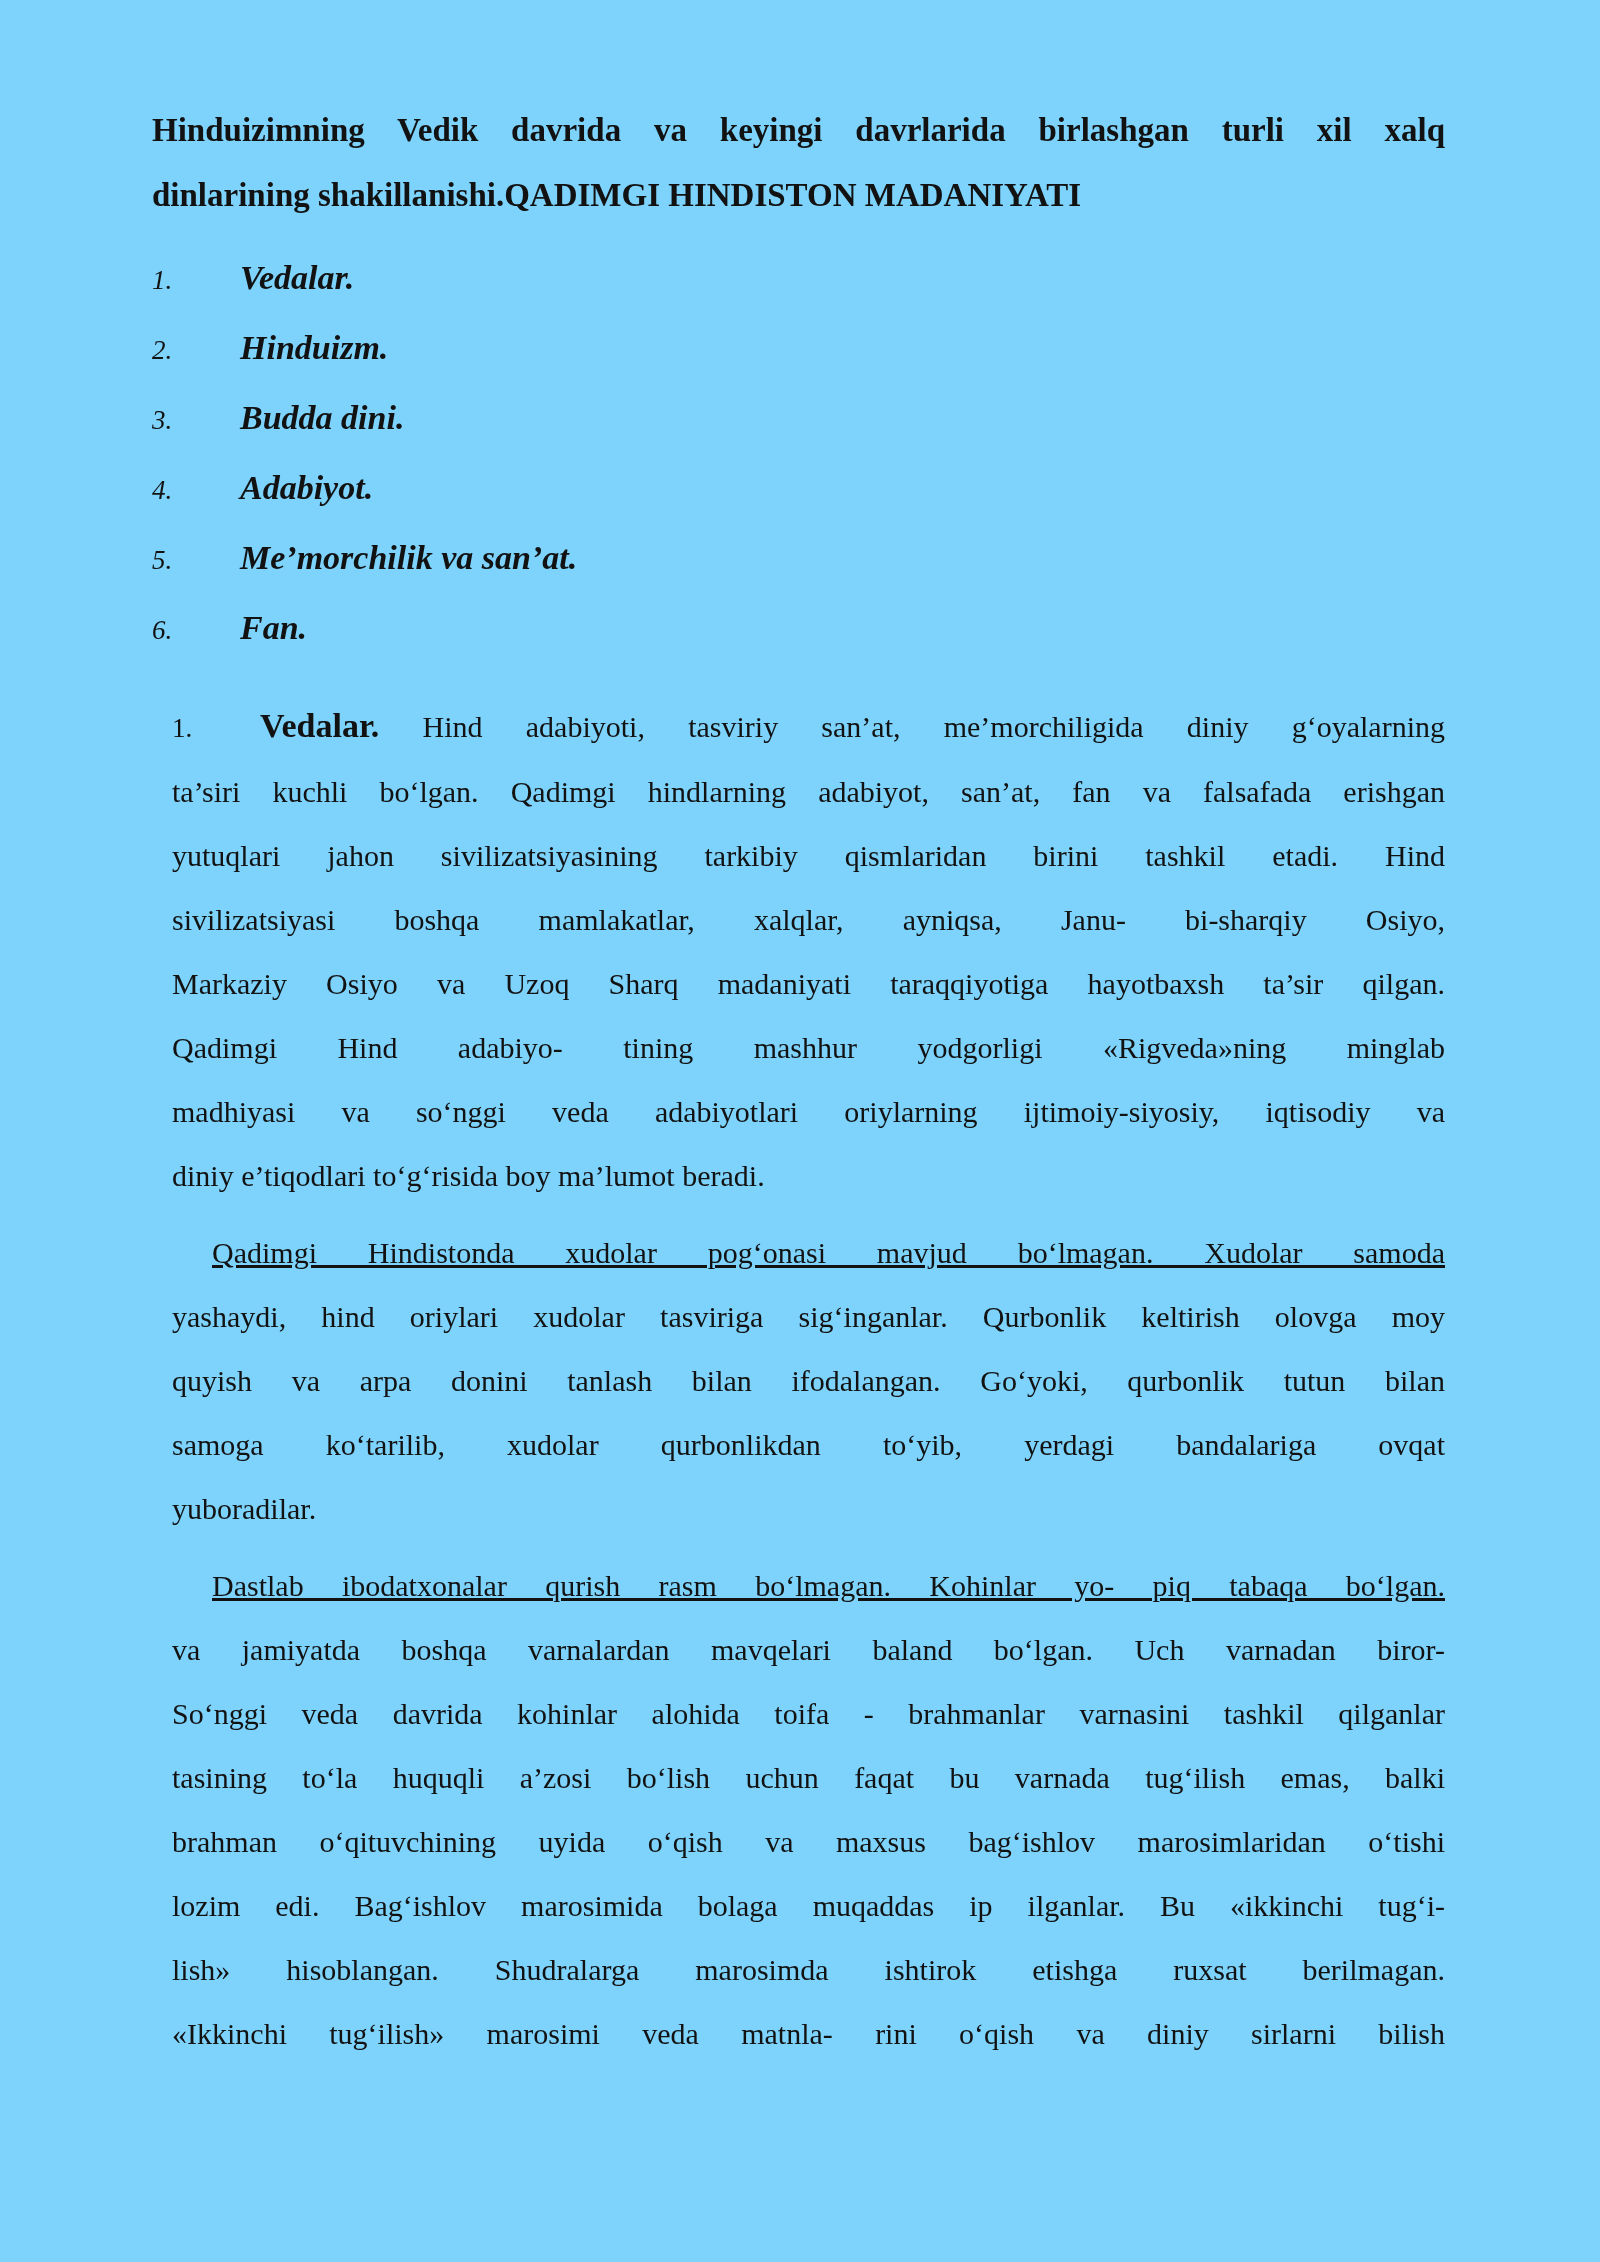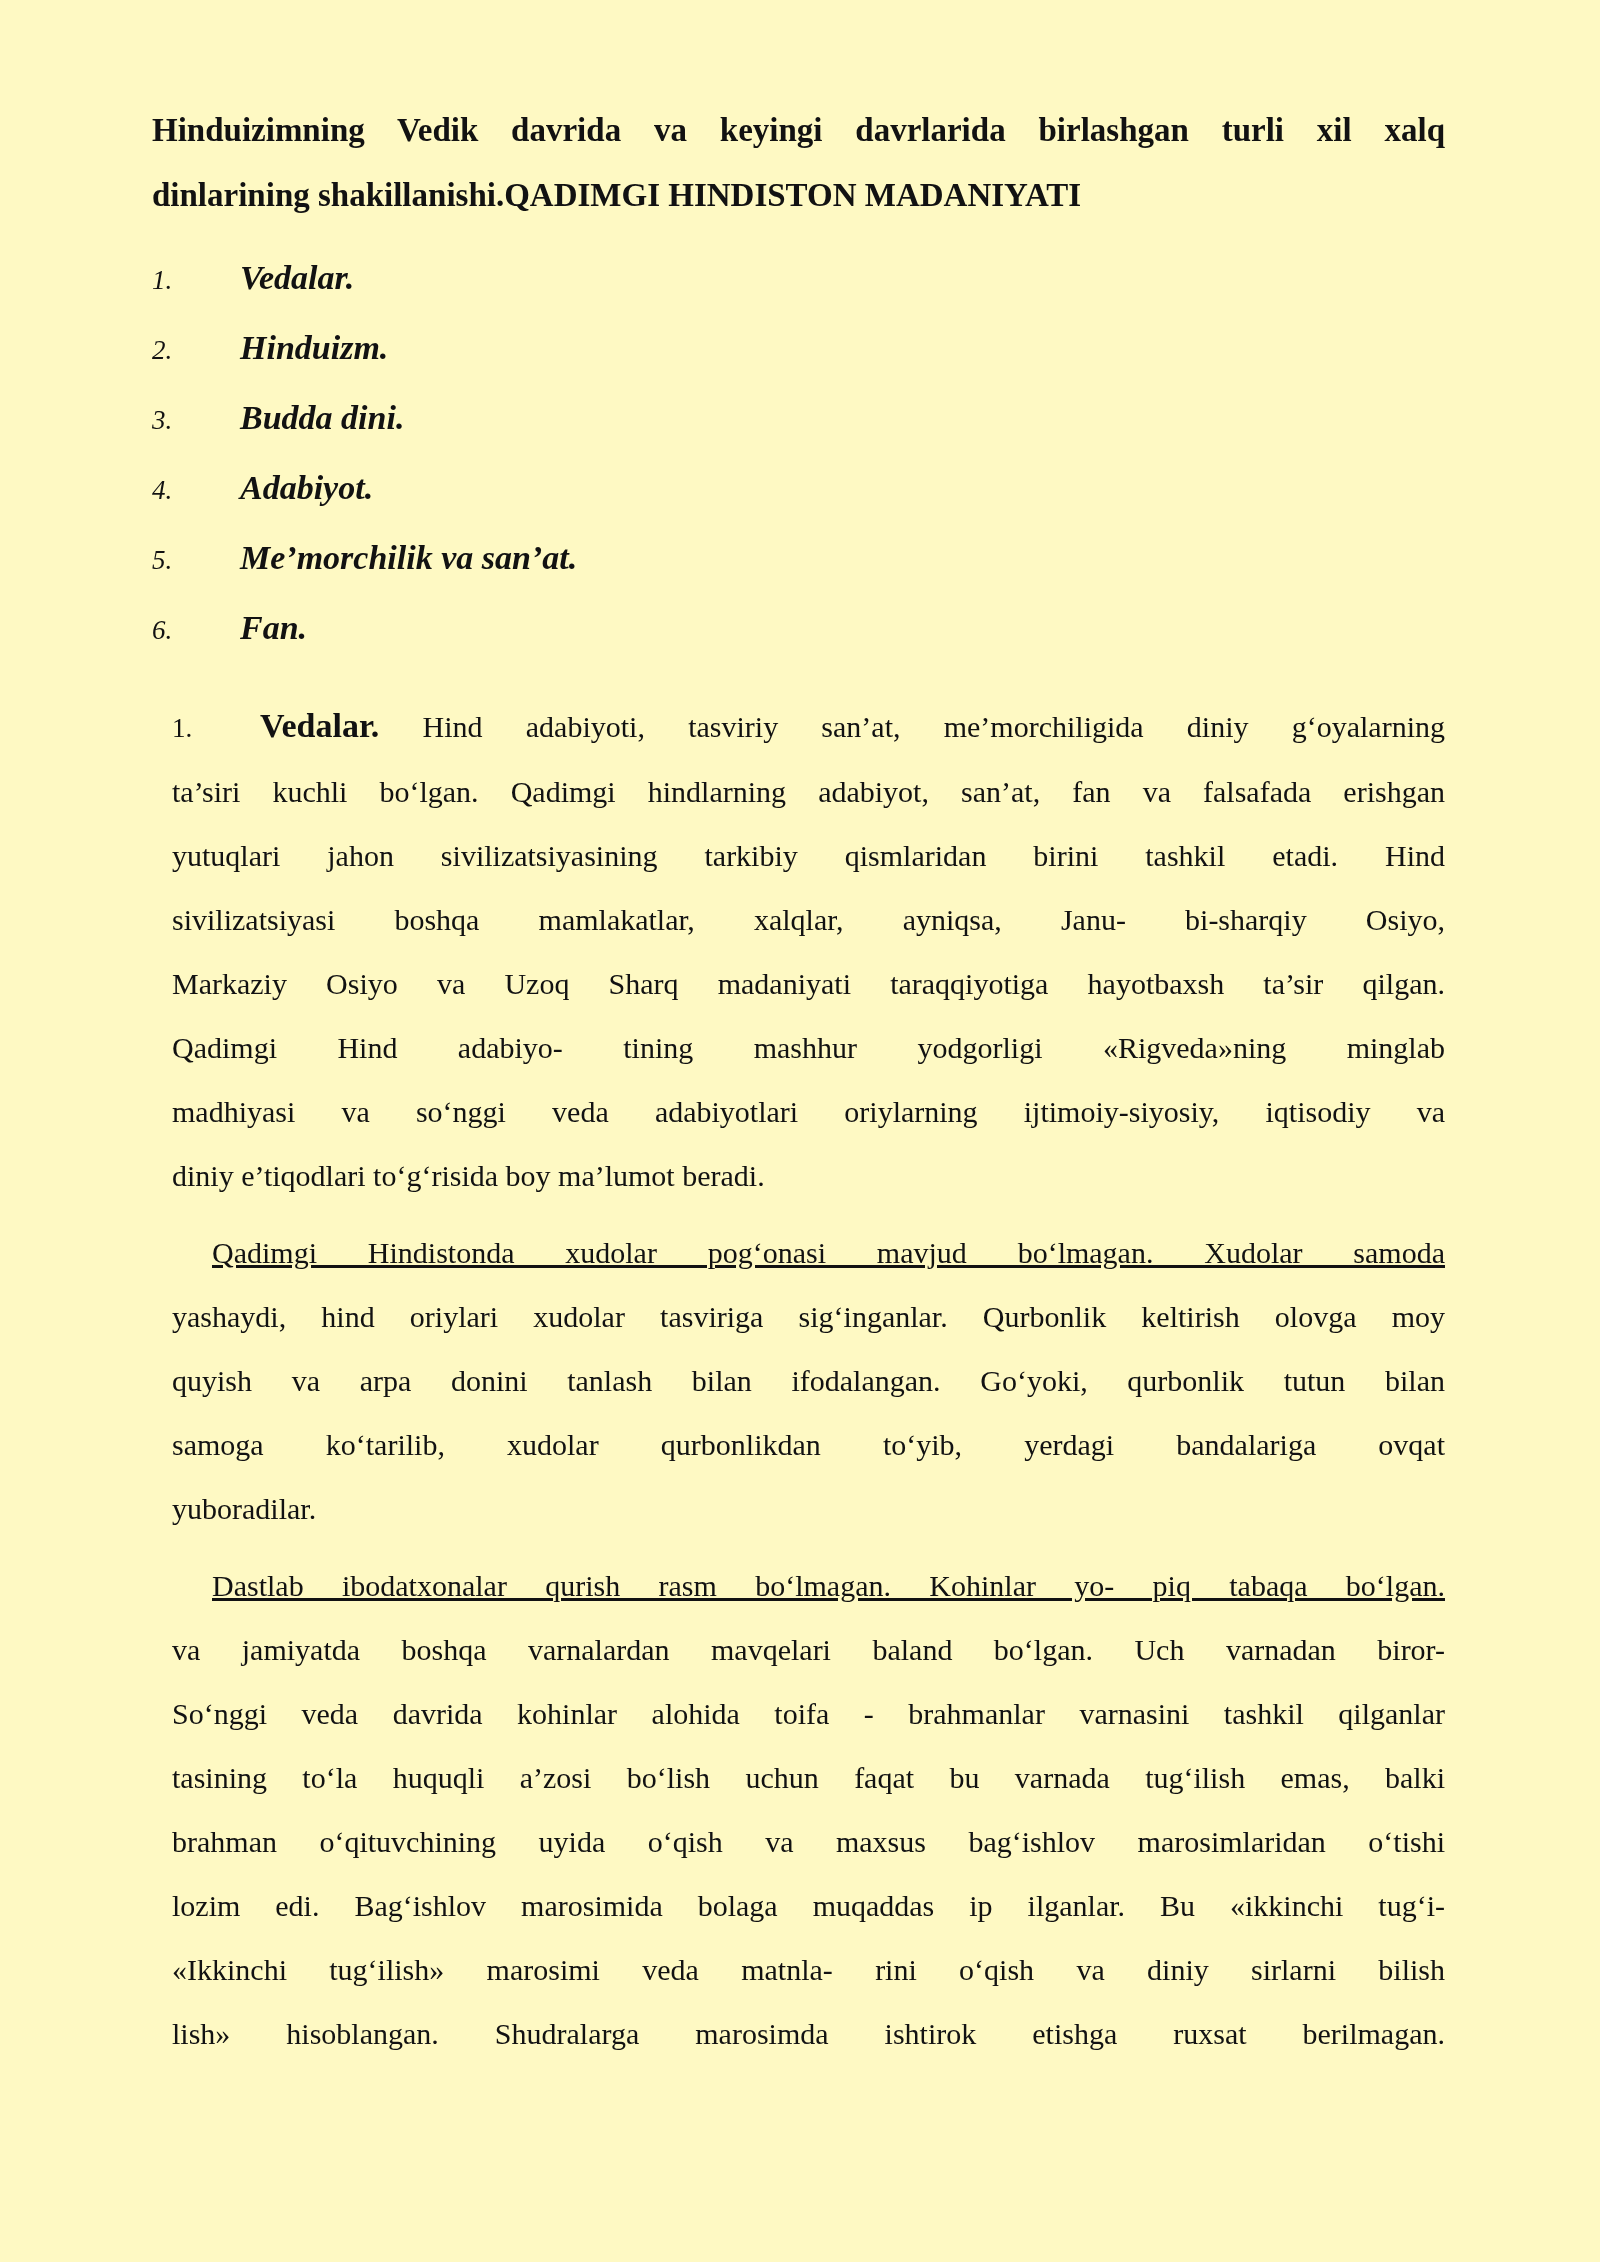--- a/index.html
+++ b/index.html
@@ -8,21 +8,21 @@
     width: 1600px;
     height: 2262px;
     font-family: "Liberation Serif", "DejaVu Serif", serif;
     color: #121212;
     overflow: hidden;
   }
   .page {
     width: 1600px;
     height: 2262px;
     padding: 98px 155px 0 152px;
-    background: #fef9c3;
+    background: #7dd3fc;
   }
   
   .doc-title {
     font-weight: bold;
     font-size: 33px;
     line-height: 65px;
   }
   .t-line.just { text-align: justify; text-align-last: justify; }
   
   .outline { margin-top: 18px; font-style: italic; }
@@ -109,20 +109,20 @@
     </div>
 
     <div class="para">
       <div>
           <div class="line indent">Dastlab ibodatxonalar qurish rasm bo‘lmagan. Kohinlar yo- piq tabaqa bo‘lgan.</div>
           <div class="line">va jamiyatda boshqa varnalardan mavqelari baland bo‘lgan. Uch varnadan biror-</div>
           <div class="line">So‘nggi veda davrida kohinlar alohida toifa - brahmanlar varnasini tashkil qilganlar</div>
           <div class="line">tasining to‘la huquqli a’zosi bo‘lish uchun faqat bu varnada tug‘ilish emas, balki</div>
           <div class="line">brahman o‘qituvchining uyida o‘qish va maxsus bag‘ishlov marosimlaridan o‘tishi</div>
           <div class="line">lozim edi. Bag‘ishlov marosimida bolaga muqaddas ip ilganlar. Bu «ikkinchi tug‘i-</div>
+          <div class="line">lish» hisoblangan. Shudralarga marosimda ishtirok etishga ruxsat berilmagan.</div>
           <div class="line">«Ikkinchi tug‘ilish» marosimi veda matnla- rini o‘qish va diniy sirlarni bilish</div>
-          <div class="line">lish» hisoblangan. Shudralarga marosimda ishtirok etishga ruxsat berilmagan.</div>
         </div>
     </div>
 
   </div>
 
 </div>
 
 </body></html>

